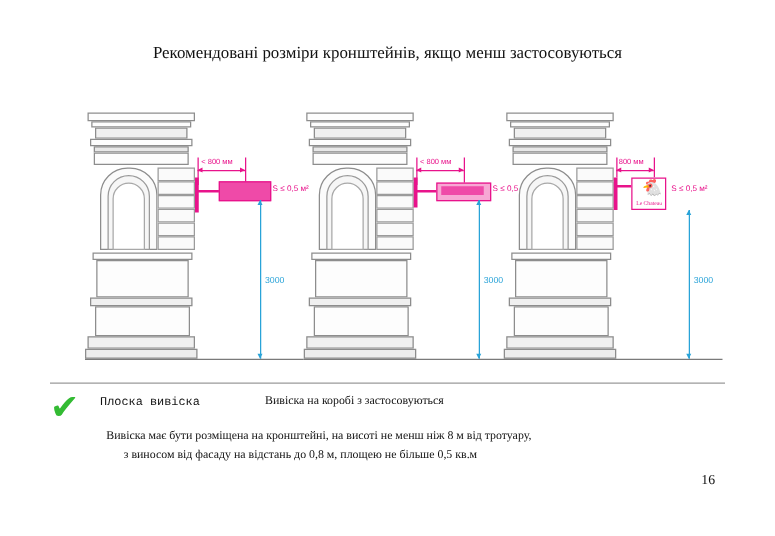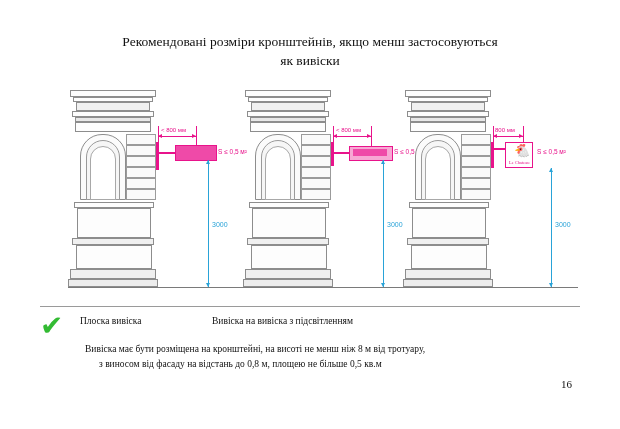--- a/index.html
+++ b/index.html
@@ -121,21 +121,21 @@
   .varrowD { border-top:4px solid #29a3d8; }
 
   
   .sep { position:absolute; left:40px; top:306px; width:540px; height:1px; background:#9a9a9a; }
   .cap {
     position:absolute;
     font-size:9.5px;
     color:#111;
     white-space:nowrap;
   }
-  .cap1 { left:80px; top:316px; }
+  .cap1 { left:80px; top:316px;font-family:Liberation Mono, monospace; }
   .cap2 { left:212px; top:316px; }
   .cap3 { left:398px; top:316px; }
 
   .check {
     position:absolute; left:40px; top:312px;
     font-size:28px; line-height:28px; color:#33bb33;
     font-family:"DejaVu Sans", sans-serif;
     font-weight:bold;
   }
 
@@ -174,21 +174,20 @@
     white-space:nowrap;
   }
 </style>
 </head>
 <body>
 
 <div class="page">
 
   <div class="title">
     <span>Рекомендовані розміри кронштейнів, якщо менш застосовуються</span>
-    <span class="l2">як вивіски</span>
   </div>
 
   <div class="panel p1">
     <div class="facade">
       <div class="blk corn1"></div>
       <div class="blk corn2"></div>
       <div class="blk gray corn3"></div>
       <div class="blk corn4"></div>
       <div class="blk gray2 corn5"></div>
       <div class="blk band"></div>
@@ -323,21 +322,21 @@
     <div class="varrowU" style="left:145.5px; top:78px;"></div>
     <div class="varrowD" style="left:145.5px; top:193px;"></div>
     <div class="vdim-lbl" style="left:152px; top:131px;">3000</div>
   </div>
 
   <div class="sep"></div>
 
   <div class="check">✔</div>
 
   <div class="cap cap1">Плоска вивіска</div>
-  <div class="cap cap2">Вивіска на вивіска з підсвітленням</div>
+  <div class="cap cap2">Вивіска на коробі з застосовуються</div>
 
   <div class="note">
     <span>Вивіска має бути розміщена на кронштейні, на висоті не менш ніж 8 м від тротуару,</span>
     <span class="l2">з виносом від фасаду на відстань до 0,8 м, площею не більше  0,5 кв.м</span>
   </div>
 
   <div class="pagenum">16</div>
 
 </div>
 

